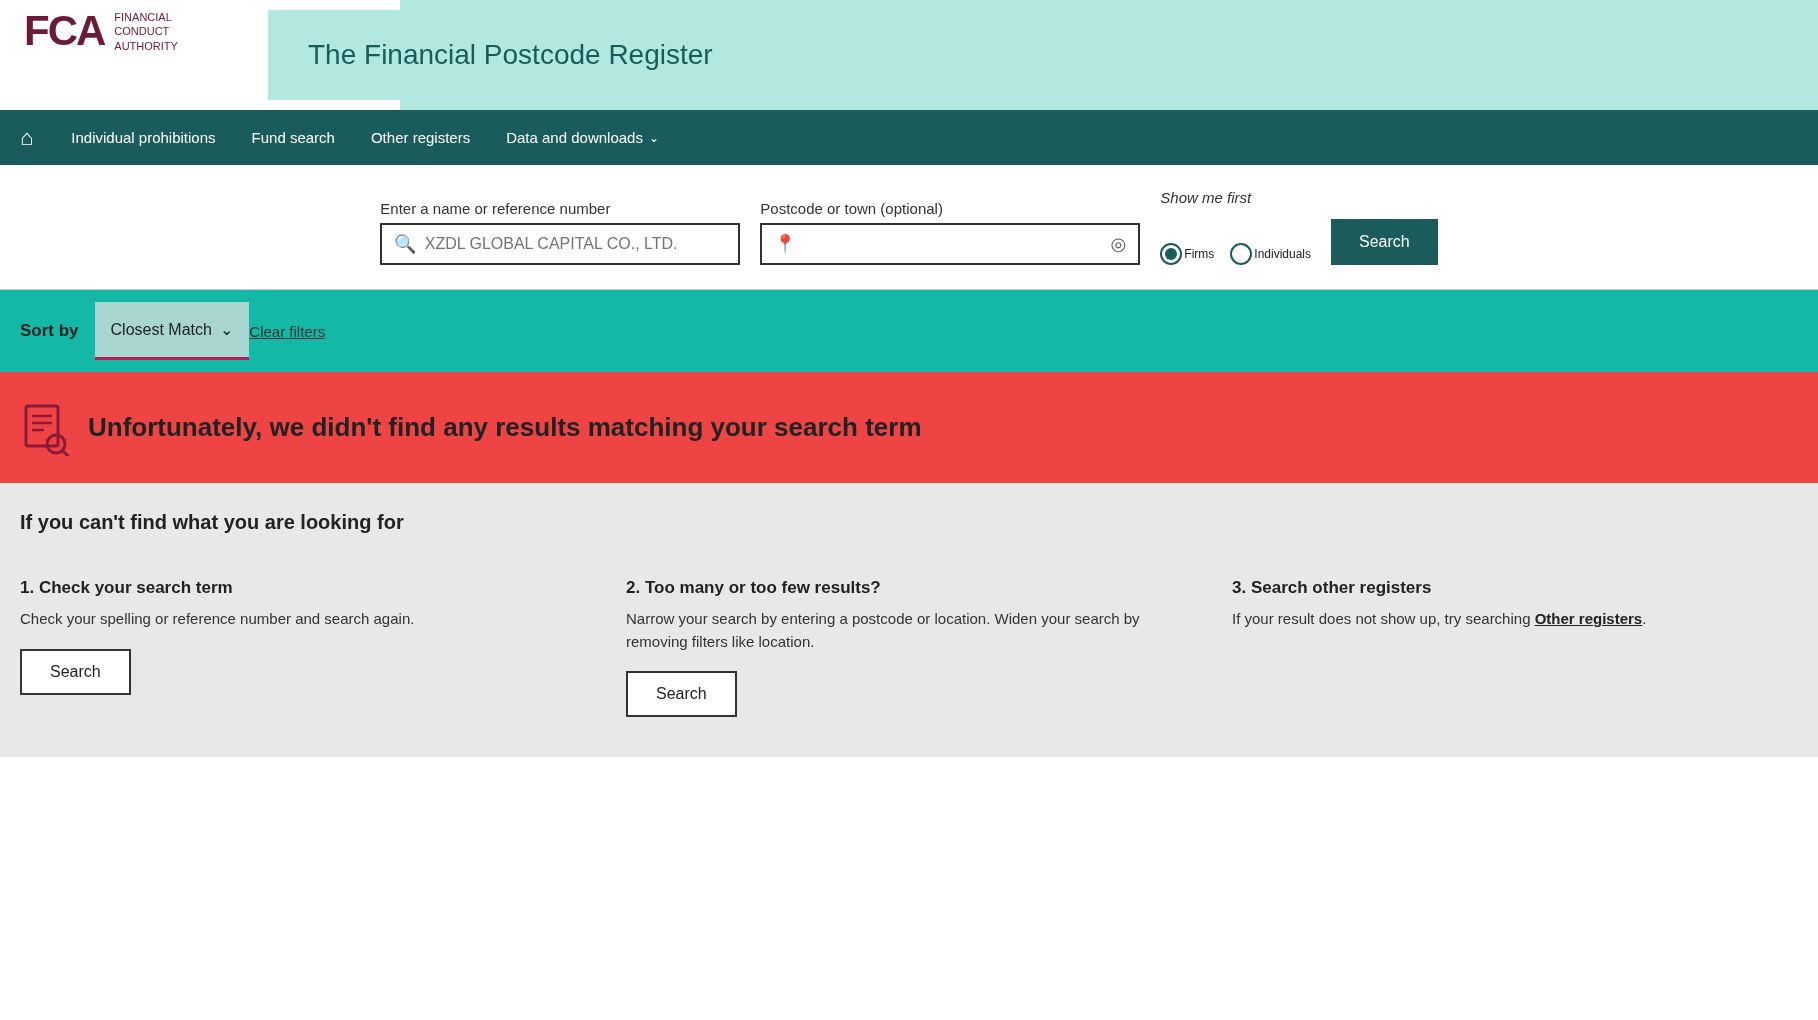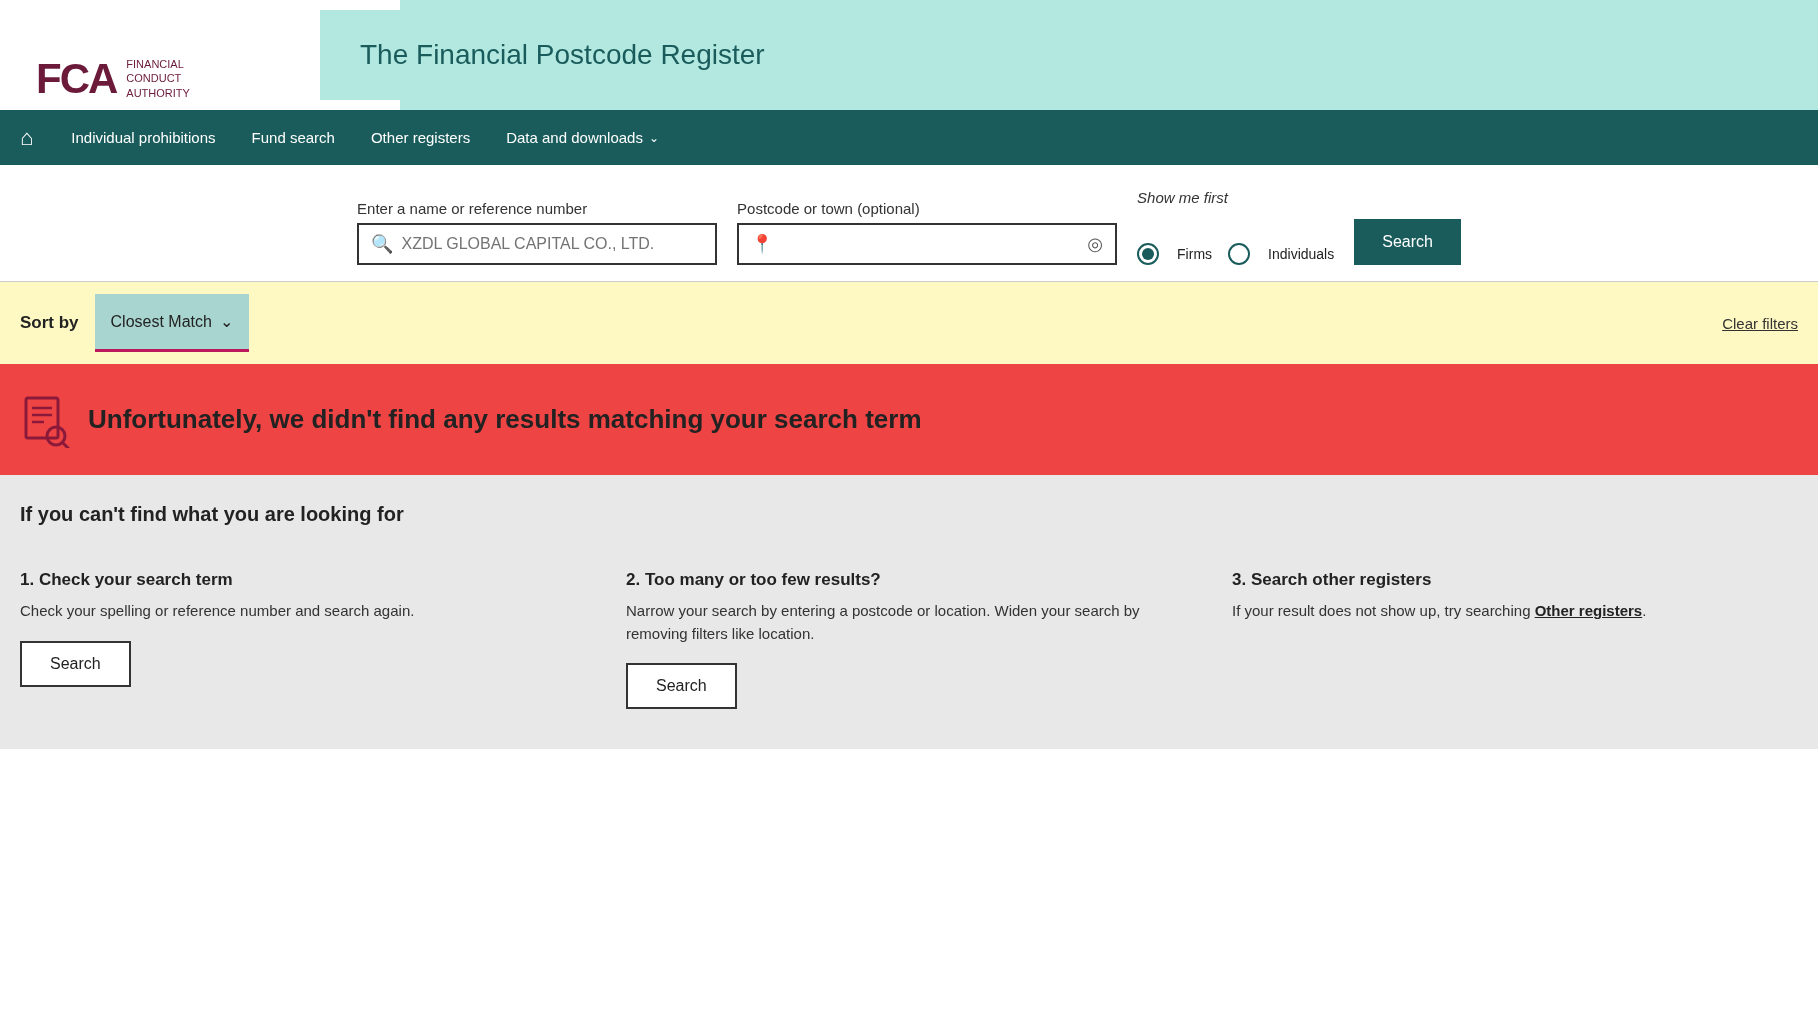--- a/index.html
+++ b/index.html
@@ -7,24 +7,24 @@
 
     
     .top-header {
       display: flex;
       align-items: center;
       background: linear-gradient(to right, #fff 0%, #fff 22%, #b2e8e0 22%, #b2e8e0 100%);
       min-height: 90px;
       padding: 10px 0;
     }
     .logo-area {
-      width: 320px;
-      display: flex;
-      align-items: flex-end;
-      padding-left: 36px;
+      width: 268px;
+      display: flex;
+      align-items: flex-start;
+      padding-left: 24px;
       background: #fff;
       min-height: 90px;
     }
     .logo-fca {
       display: flex;
       align-items: center;
       gap: 10px;
     }
     .logo-fca-letters {
       font-size: 42px;
@@ -144,22 +144,22 @@
     }
     .show-me-first label { font-size: 15px; color: #333; font-style: italic; }
     .radio-group {
       display: flex;
       align-items: center;
       gap: 16px;
     }
     .radio-option {
       display: flex;
       align-items: center;
-      gap: 18px;
-      font-size: 14px;
+      gap: 2px;
+      font-size: 12px;
       cursor: pointer;
       margin-top: 29px;
     }
     .radio-circle {
       width: 22px; height: 22px;
       border-radius: 50%;
       border: 2px solid #1a5c5c;
       display: flex; align-items: center; justify-content: center;
     }
     .radio-circle.selected::after {
@@ -175,26 +175,26 @@
       border: none;
       padding: 14px 28px;
       font-size: 16px;
       cursor: pointer;
       min-width: 100px;
       align-self: flex-end;
     }
 
     
     .sort-bar {
-      background: #fef9c3;
-      display: flex;
-      align-items: center;
-      justify-content: space-between;
+      background: #14b8a6;
+      display: flex;
+      align-items: center;
       padding: 12px 20px;
       border-top: 1px solid #ccc;
+      margin-top: 8px;
     }
     .sort-left {
       display: flex;
       align-items: center;
       gap: 16px;
     }
     .sort-label {
       font-size: 17px;
       font-weight: bold;
       color: #222;

